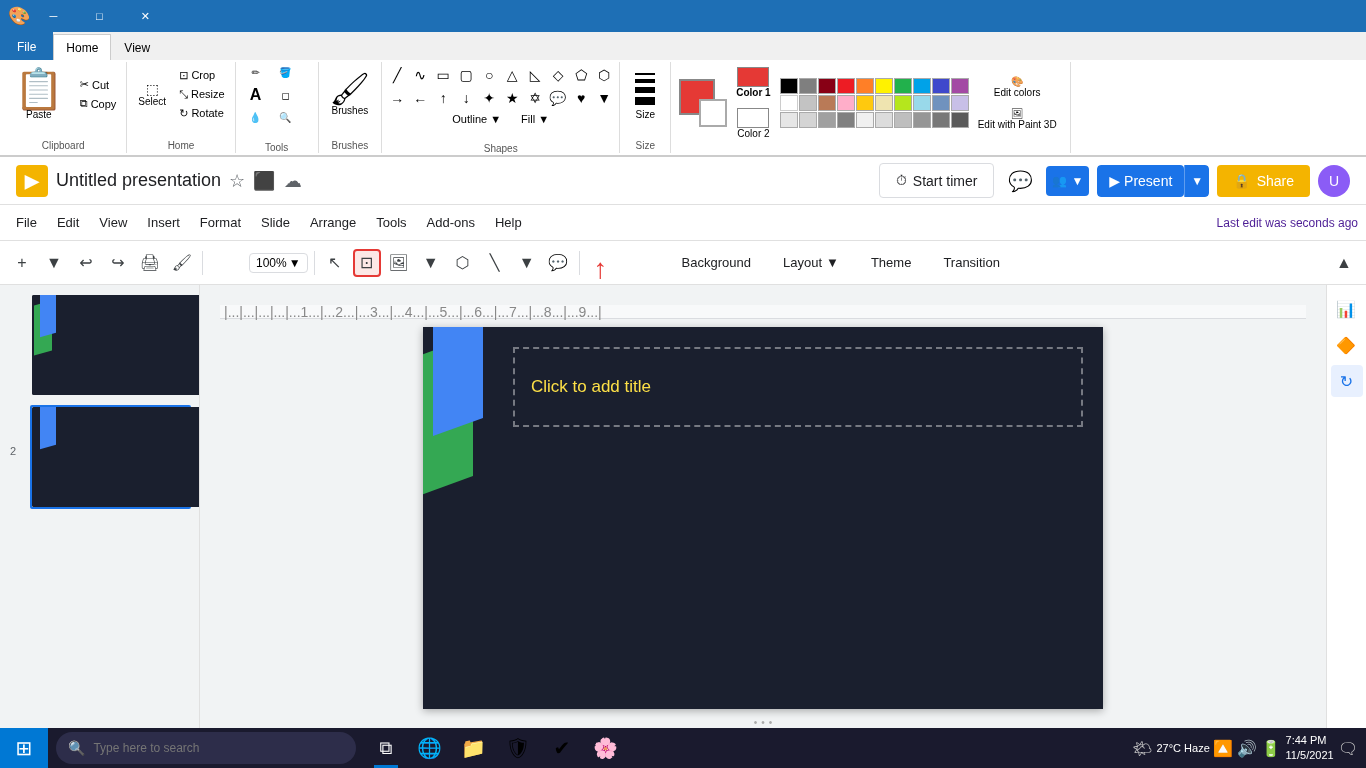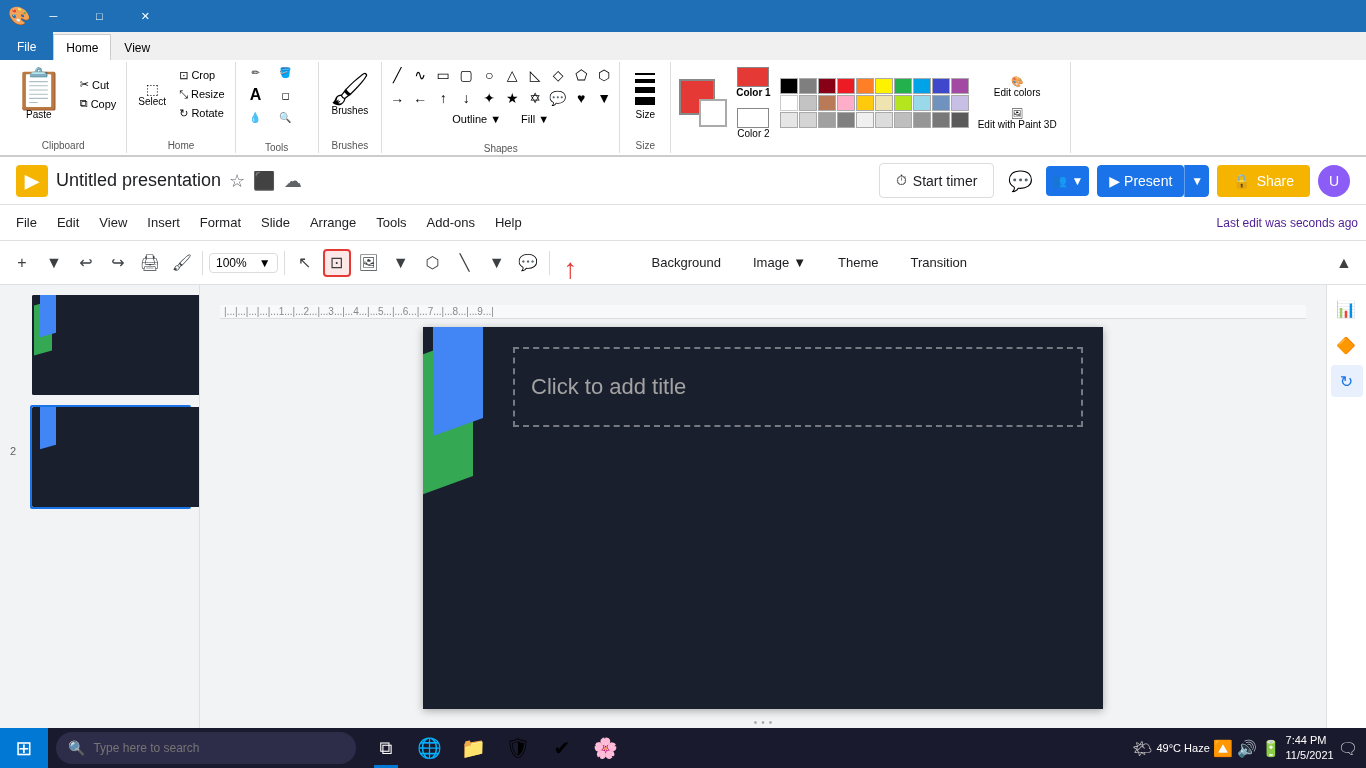--- a/index.html
+++ b/index.html
@@ -297,26 +297,27 @@
       width: 28px; height: 28px;
       display: flex; align-items: center; justify-content: center;
       cursor: pointer;
       border-radius: 4px;
       font-size: 16px;
       color: #3c4043;
       border: 1px solid transparent;
     }
     .toolbar-separator { width: 1px; height: 24px; background: #dadce0; margin: 0 2px; }
     .zoom-control {
-      display: flex; align-items: center; gap: 12px;
+      display: flex; align-items: center; gap: 2px;
       padding: 2px 6px;
       border: 1px solid #dadce0;
       border-radius: 4px;
       font-size: 12px;
       cursor: pointer;
+      margin-left: 40px;
     }
 
     
     #slides-main {
       display: flex;
       flex: 1;
       overflow: hidden;
     }
 
     
@@ -421,22 +422,22 @@
       left: 90px;
       top: 20px;
       right: 20px;
       height: 80px;
       border: 2px dashed rgba(255,255,255,0.4);
       display: flex;
       align-items: center;
       padding: 8px 16px;
     }
     .slide-title-text {
-      color: #a3a3a3;
-      font-size: 22px;
+      color: #fde047;
+      font-size: 17px;
       font-weight: 300;
     }
 
     
     .slide-text-box {
       position: absolute;
       left: 90px;
       top: 115px;
       right: 20px;
       bottom: 20px;
@@ -914,21 +915,21 @@
 
     <div style="position:relative;">
       <div style="color:#e53935;font-size:28px;position:absolute;top:-10px;left:8px;pointer-events:none;">↑</div>
     </div>
 
     <div style="margin-left:80px;display:flex;gap:8px;">
       <div class="subtoolbar-btn">
         <span>Background</span>
       </div>
       <div class="subtoolbar-btn">
-        <span>Image</span>
+        <span>Layout</span>
         <span>▼</span>
       </div>
       <div class="subtoolbar-btn">
         <span>Theme</span>
       </div>
       <div class="subtoolbar-btn">
         <span>Transition</span>
       </div>
     </div>
     <div style="margin-left:auto;">
@@ -962,21 +963,21 @@
               <div class="thumb-shape-blue"></div>
             </div>
           </div>
         </div>
       </div>
     </div>
 
     <div id="canvas-area">
 
       <div id="ruler-h" style="width:100%;height:14px;background:#f8f9fa;border-bottom:1px solid #dadce0;display:flex;align-items:center;margin-bottom:8px;">
-        <span style="font-size:10px;color:#888;padding-left:4px;">|...|...|...|...|...1...|...2...|...3...|...4...|...5...|...6...|...7...|...8...|...9...|</span>
+        <span style="font-size:14px;color:#888;padding-left:4px;">|...|...|...|...|...1...|...2...|...3...|...4...|...5...|...6...|...7...|...8...|...9...|</span>
       </div>
 
       <div id="slide-canvas">
 
         <div class="slide-deco-left">
           <div class="deco-shape1"></div>
           <div class="deco-shape2"></div>
         </div>
 
         <div class="slide-title-box">
@@ -1035,21 +1036,21 @@
     <span style="font-size:20px;">🛡</span>
   </div>
   <div class="taskbar-app">
     <span style="font-size:20px;">✔</span>
   </div>
   <div class="taskbar-app">
     <span style="font-size:20px;">🌸</span>
   </div>
   <div class="taskbar-right">
     <span class="systray-icon">🌤</span>
-    <span>49°C Haze</span>
+    <span>27°C Haze</span>
     <span class="systray-icon">🔼</span>
     <span class="systray-icon">🔊</span>
     <span class="systray-icon">🔋</span>
     <div class="taskbar-clock">
       <div>7:44 PM</div>
       <div>11/5/2021</div>
     </div>
     <span class="systray-icon">🗨</span>
   </div>
 </div>

